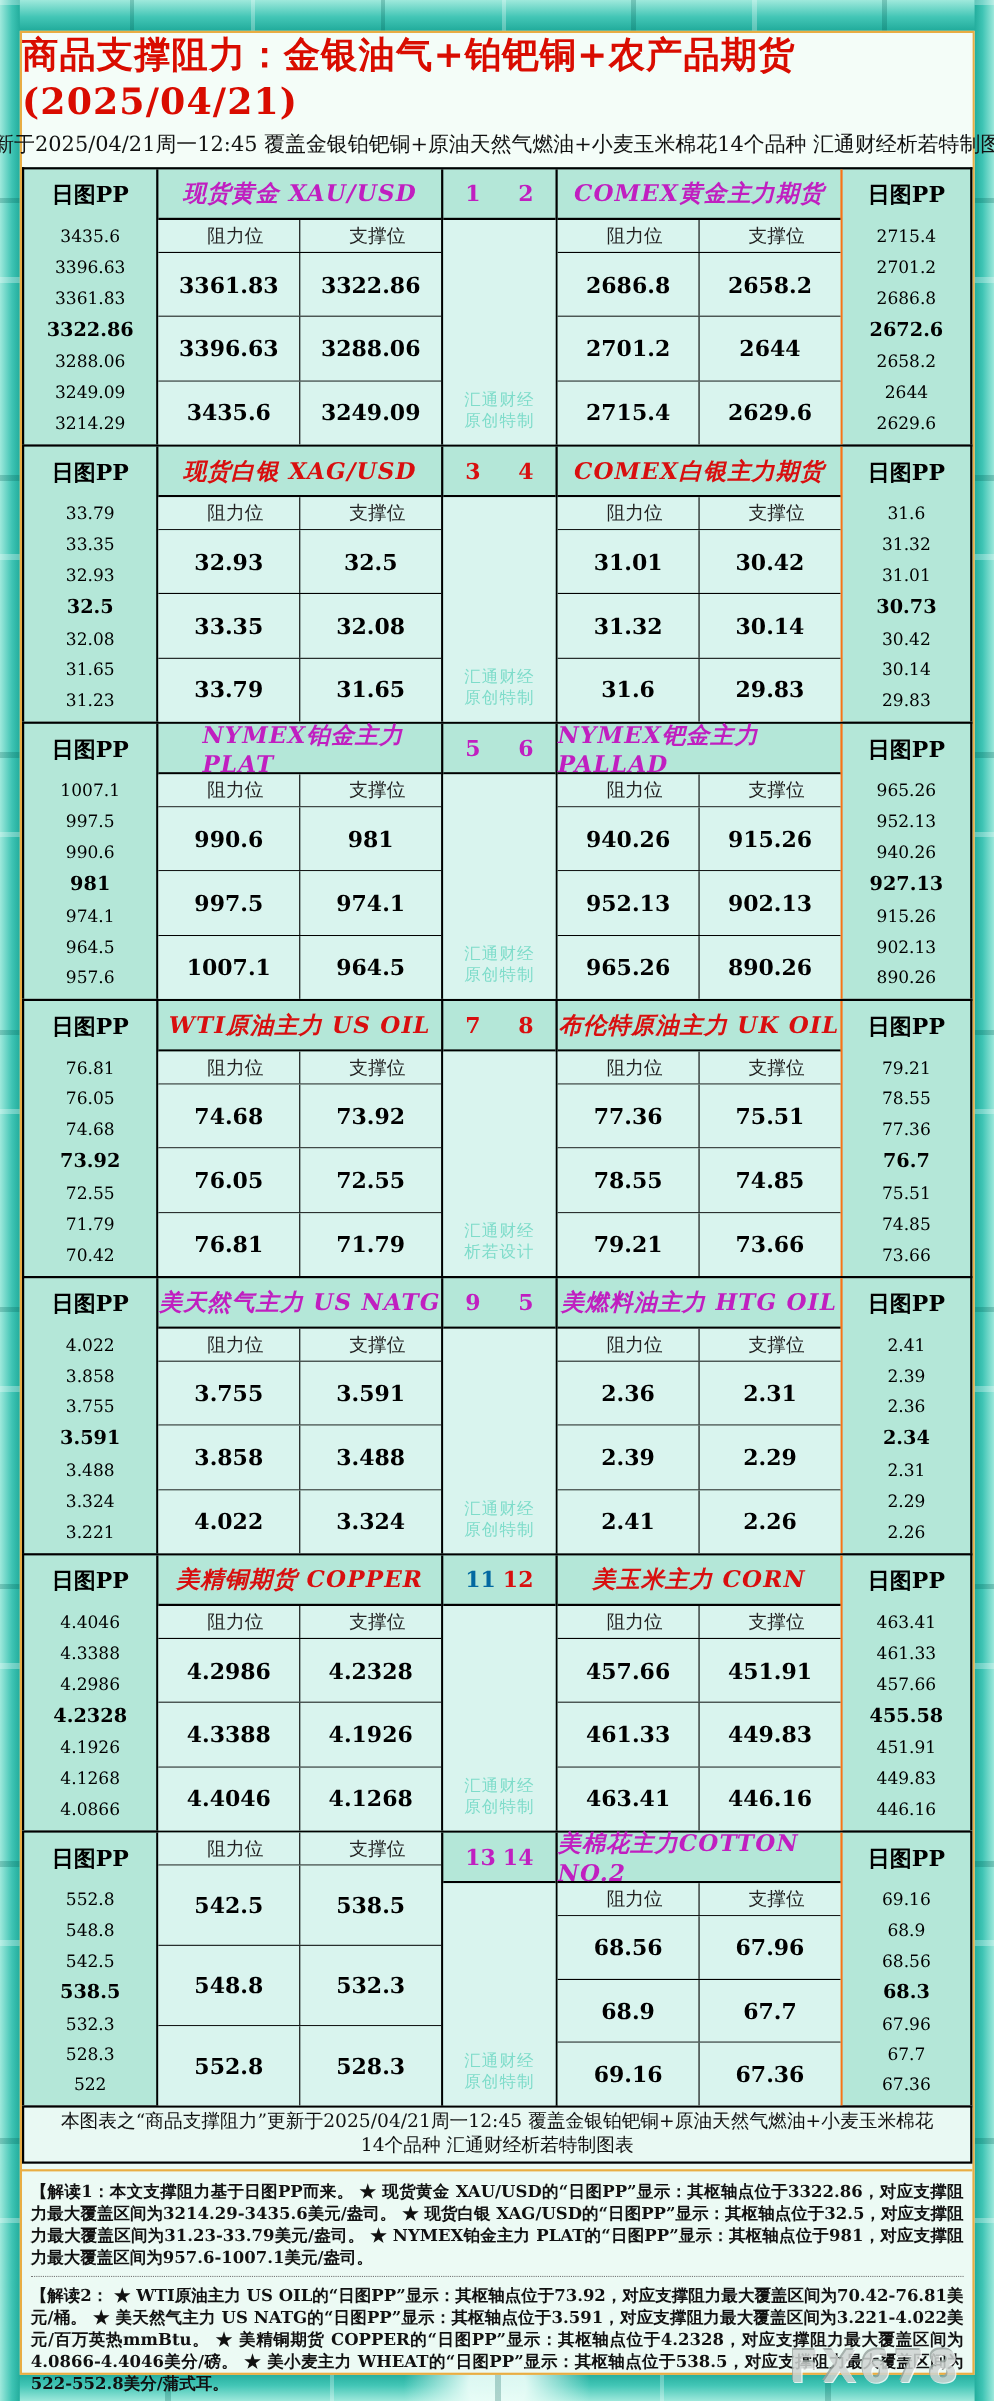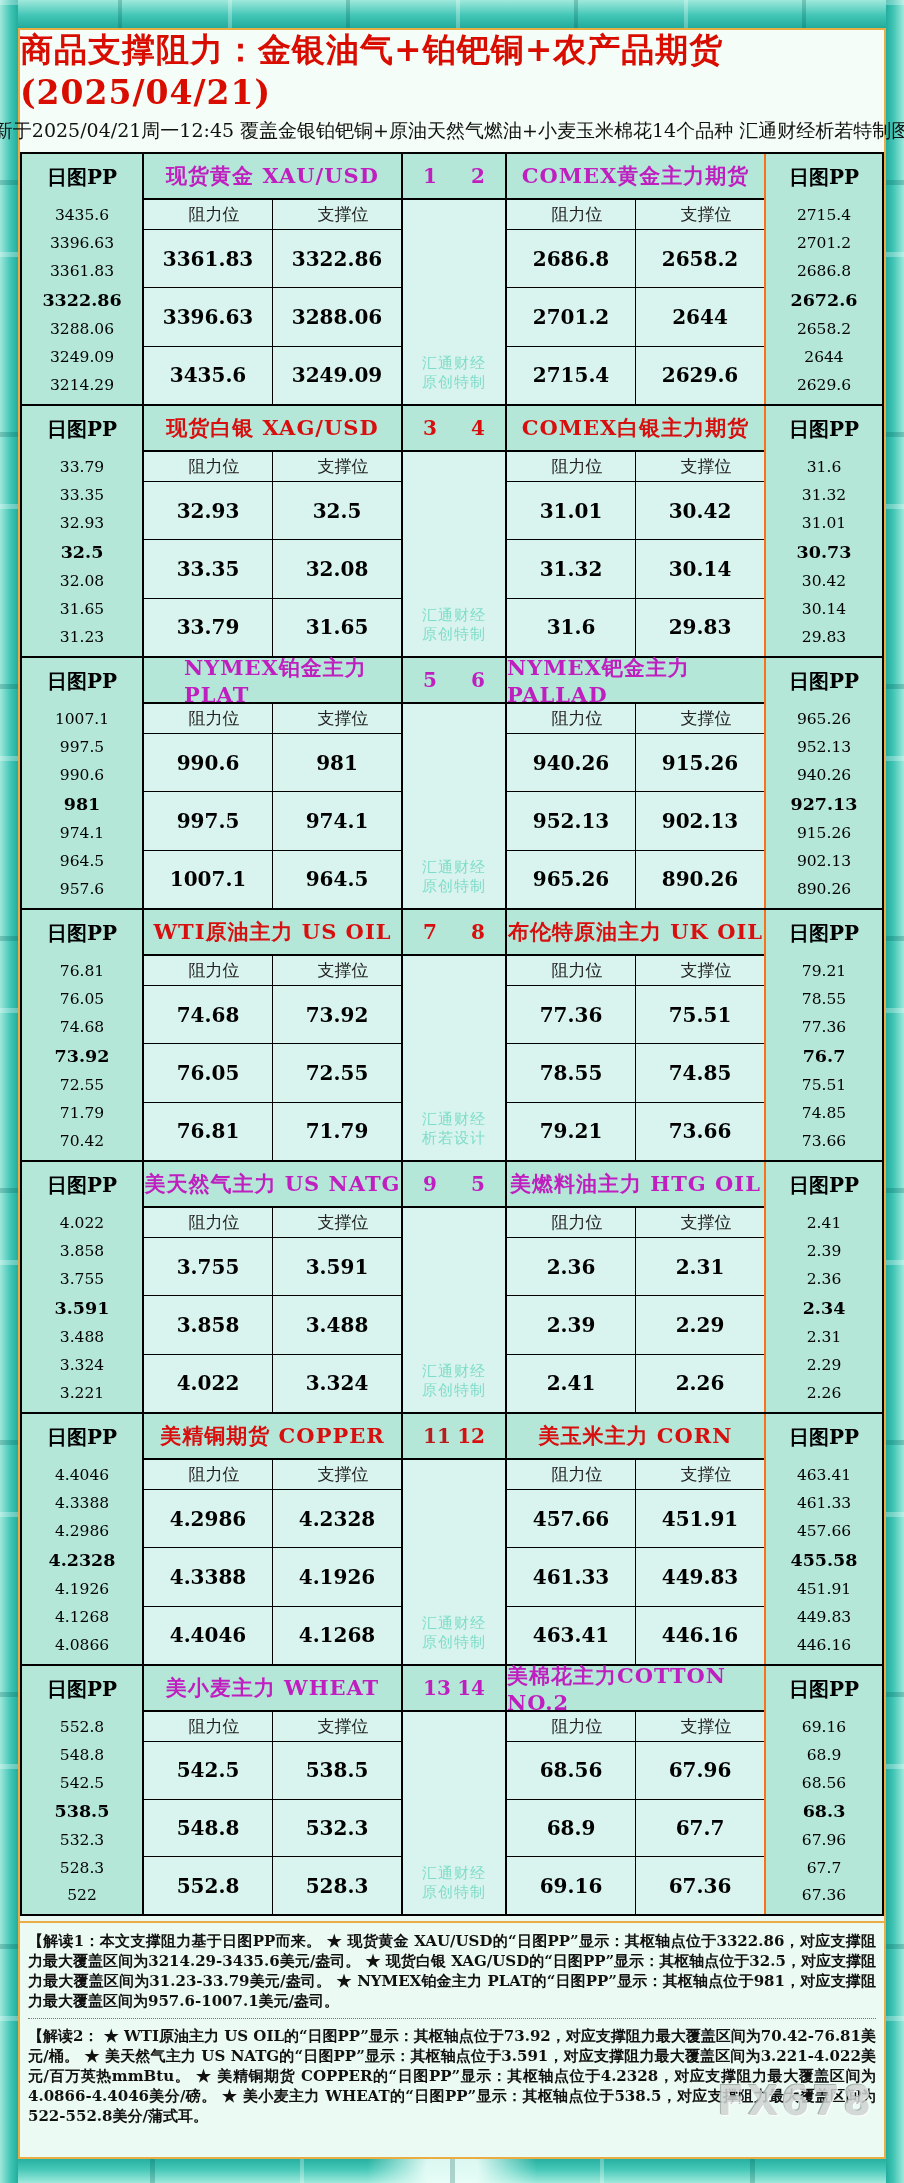--- a/index.html
+++ b/index.html
@@ -37,21 +37,21 @@
   .col-pp{width:120px;display:flex;flex-direction:column;}
   .col-pp.right{width:116px;}
   .pp-head{height:46px;display:flex;align-items:center;justify-content:center;
         font-size:20px;font-weight:bold;color:#000;}
   .pp-list{flex:1;display:flex;flex-direction:column;justify-content:space-around;align-items:center;padding:2px 0 4px;}
   .pp-val{font-size:15.5px;color:#000;line-height:1;}
   .pp-val.pivot{font-weight:bold;font-size:17.5px;}
   .col-table{flex:1;display:flex;flex-direction:column;border-left:2px solid #000;}
   .col-table.right-tbl{border-left:none;border-right:2px solid #f97316;}
   .sec-title{height:46px;box-sizing:border-box;border-bottom:2px solid #000;display:flex;align-items:center;justify-content:center;
-        font-size:21px;font-weight:bold;letter-spacing:1px;}
+        font-size:21px;font-weight:bold;letter-spacing:1px;font-style:italic;}
   .tbl-head{display:flex;height:30px;box-sizing:border-box;border-bottom:1px solid #000;background:#d9f4ee;}
   .tbl-head .hcell{flex:1;display:flex;align-items:center;justify-content:center;font-size:17px;color:#222;margin-left:12px;}
   .tbl-head .hcell:first-child{border-right:1px solid #000;}
   .tbl-rows{flex:1;display:flex;flex-direction:column;}
   .tbl-row{flex:1;display:flex;border-bottom:1px solid #000;background:#d9f4ee;}
   .tbl-row:last-child{border-bottom:none;}
   .tbl-row .cell{flex:1;display:flex;align-items:center;justify-content:center;
         font-size:20px;font-weight:bold;color:#000;}
   .tbl-row .cell:first-child{border-right:1px solid #000;}
   .col-mid{width:102px;display:flex;flex-direction:column;border-left:2px solid #000;border-right:2px solid #000;}
@@ -510,21 +510,21 @@
                 <div class="cell">4.1926</div>
               </div>
               <div class="tbl-row">
                 <div class="cell">4.4046</div>
                 <div class="cell">4.1268</div>
               </div>
             </div>
     </div>
     <div class="col-mid">
       <div class="mid-head">
-        <span class="accent" style="color: #b91c1c;">11</span>
+        <span class="accent" style="color: #0369a1;">11</span>
         <span class="accent" style="color: rgb(216, 15, 15);">12</span>
       </div>
       <div class="mid-body">
         <span class="wm-line">汇通财经</span>
         <span class="wm-line">原创特制</span>
       </div>
     </div>
     <div class="col-table right-tbl">
       <div class="sec-title accent" style="color: rgb(216, 15, 15);">美玉米主力 CORN</div>
       <div class="tbl-head">
@@ -567,21 +567,20 @@
               <div class="pp-val">552.8</div>
               <div class="pp-val">548.8</div>
               <div class="pp-val">542.5</div>
               <div class="pp-val pivot">538.5</div>
               <div class="pp-val">532.3</div>
               <div class="pp-val">528.3</div>
               <div class="pp-val">522</div>
             </div>
     </div>
     <div class="col-table left-tbl">
-      <div class="sec-title accent" style="color: rgb(192, 31, 192);">美小麦主力 WHEAT</div>
       <div class="tbl-head">
         <div class="hcell">阻力位</div>
         <div class="hcell">支撑位</div>
       </div>
       <div class="tbl-rows">
               <div class="tbl-row">
                 <div class="cell">542.5</div>
                 <div class="cell">538.5</div>
               </div>
               <div class="tbl-row">
@@ -633,20 +632,21 @@
               <div class="pp-val">68.56</div>
               <div class="pp-val pivot">68.3</div>
               <div class="pp-val">67.96</div>
               <div class="pp-val">67.7</div>
               <div class="pp-val">67.36</div>
             </div>
     </div>
   </div>
 </div>
 
+    <div class="summary">本图表之“商品支撑阻力”更新于2025/04/21周一12:45 覆盖金银铂钯铜+原油天然气燃油+小麦玉米棉花14个品种 汇通财经析若特制图表</div>
 
     <div class="notes">
       <div class="note">【解读1：本文支撑阻力基于日图PP而来。 ★ 现货黄金 XAU/USD的“日图PP”显示：其枢轴点位于3322.86，对应支撑阻力最大覆盖区间为3214.29-3435.6美元/盎司。 ★ 现货白银 XAG/USD的“日图PP”显示：其枢轴点位于32.5，对应支撑阻力最大覆盖区间为31.23-33.79美元/盎司。 ★ NYMEX铂金主力 PLAT的“日图PP”显示：其枢轴点位于981，对应支撑阻力最大覆盖区间为957.6-1007.1美元/盎司。</div>
       <div class="note-sep"></div>
       <div class="note">【解读2： ★ WTI原油主力 US OIL的“日图PP”显示：其枢轴点位于73.92，对应支撑阻力最大覆盖区间为70.42-76.81美元/桶。 ★ 美天然气主力 US NATG的“日图PP”显示：其枢轴点位于3.591，对应支撑阻力最大覆盖区间为3.221-4.022美元/百万英热mmBtu。 ★ 美精铜期货 COPPER的“日图PP”显示：其枢轴点位于4.2328，对应支撑阻力最大覆盖区间为4.0866-4.4046美分/磅。 ★ 美小麦主力 WHEAT的“日图PP”显示：其枢轴点位于538.5，对应支撑阻力最大覆盖区间为522-552.8美分/蒲式耳。</div>
       <div class="fx-watermark">FX678</div>
     </div>
   </div>
 </div>
 

